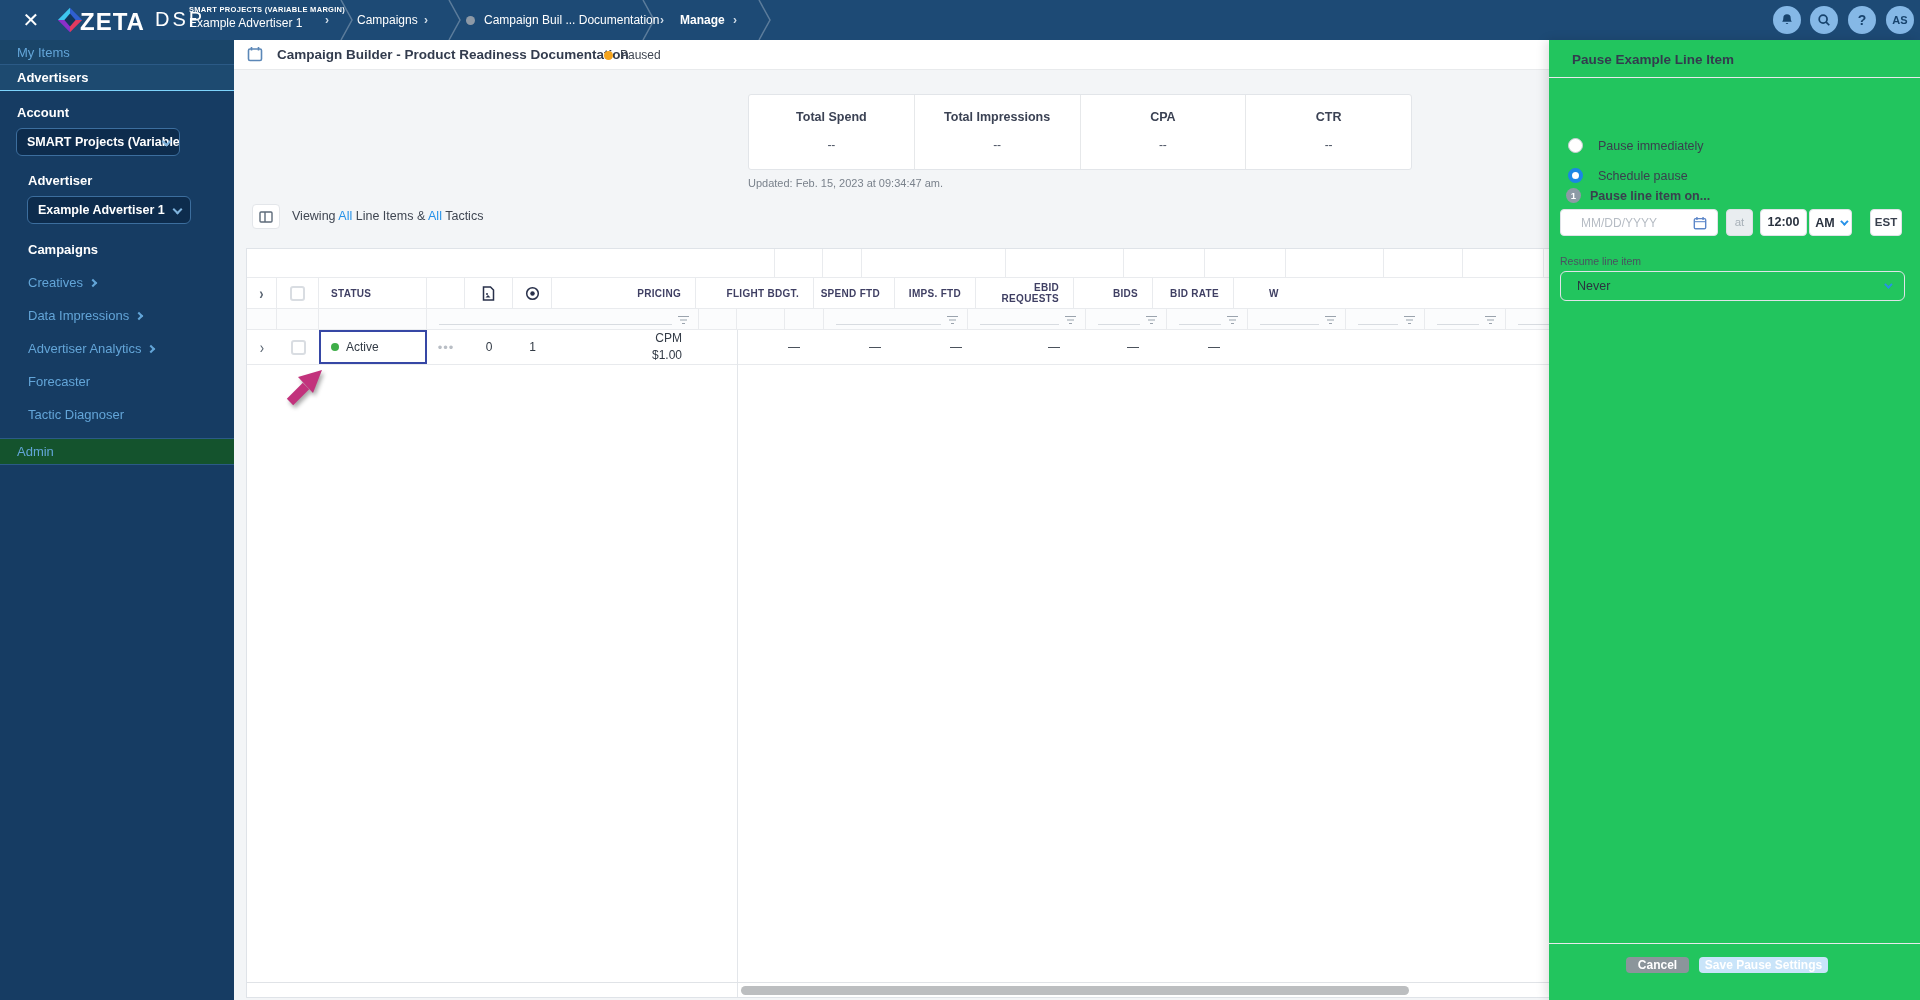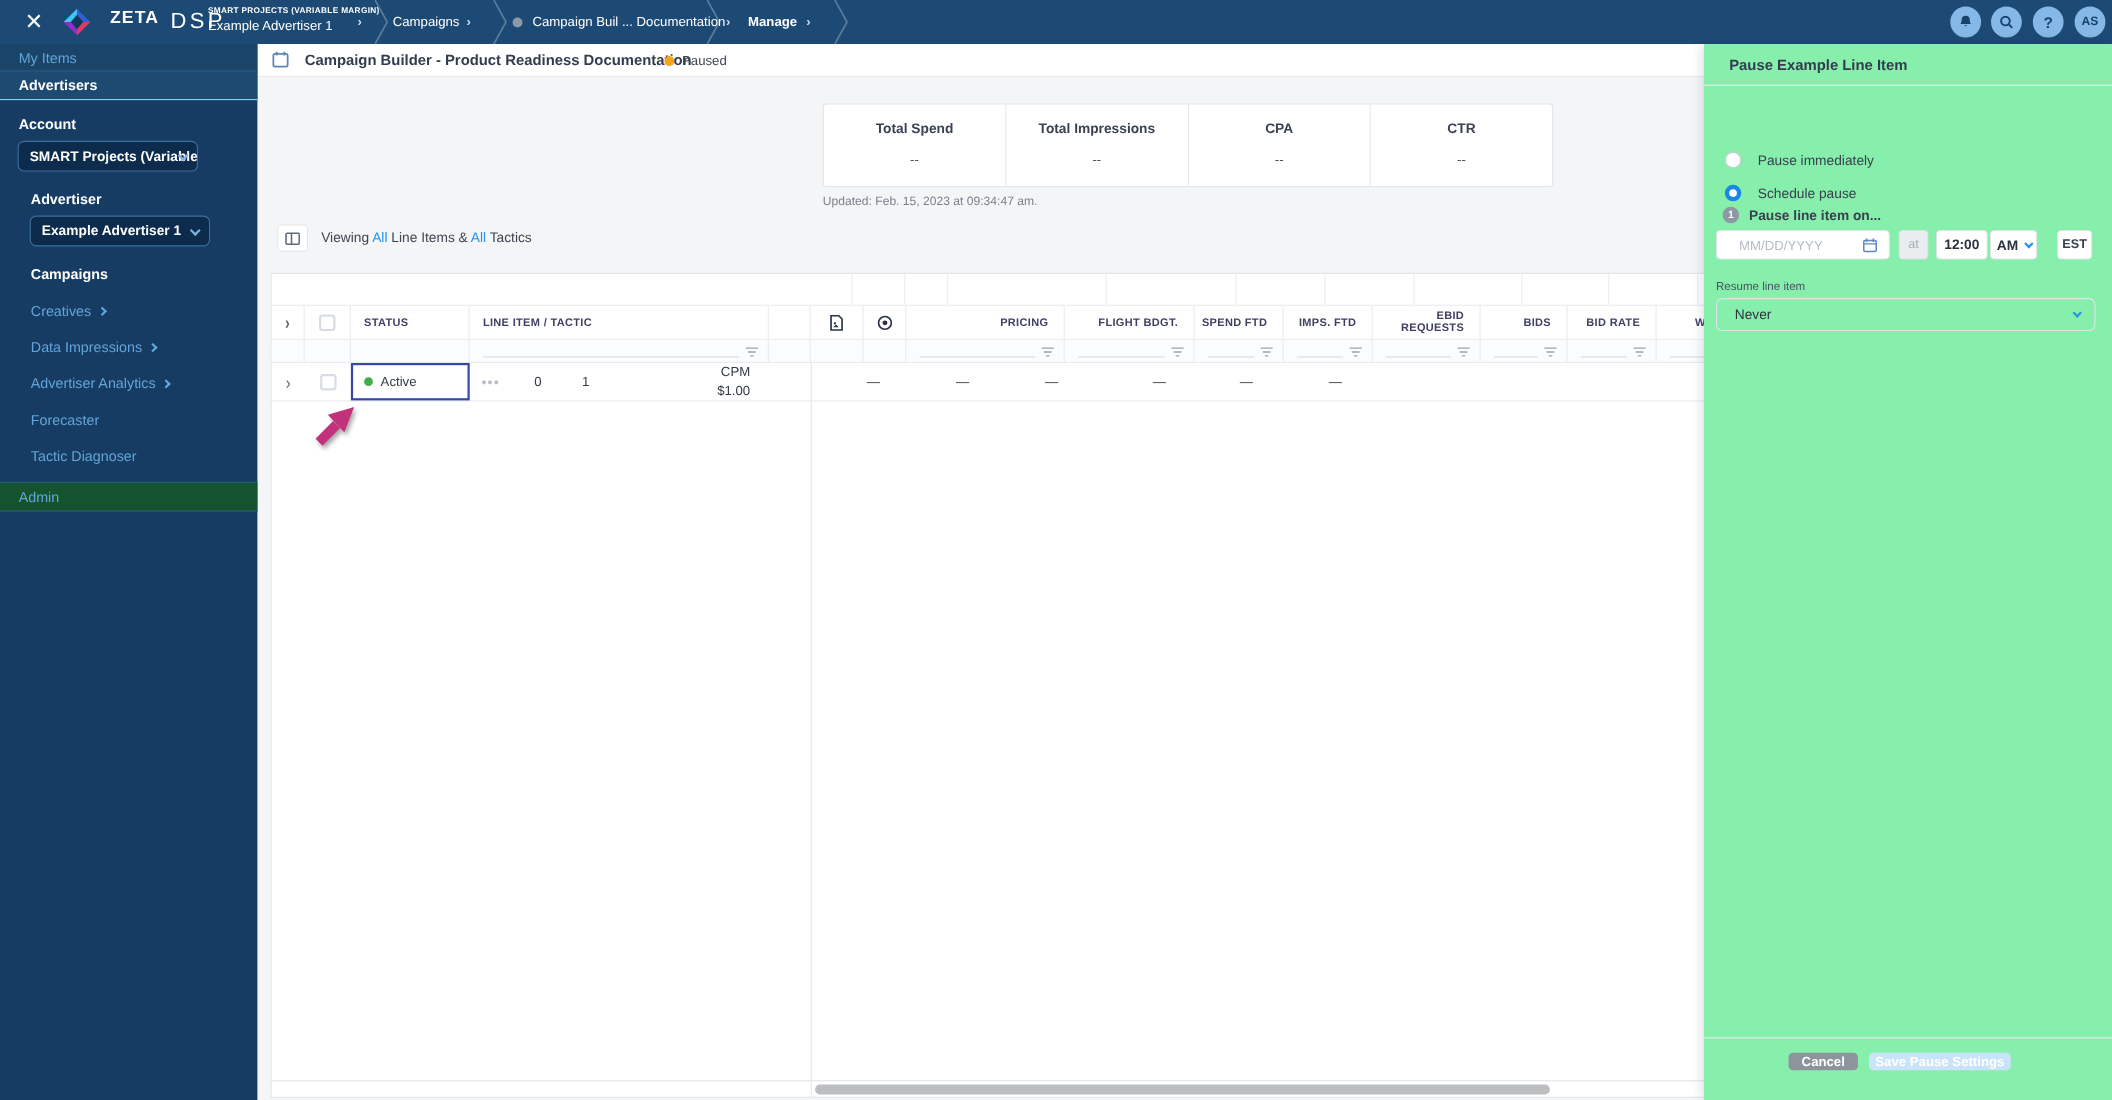--- a/index.html
+++ b/index.html
@@ -2,21 +2,21 @@
 <html><head>
 <meta charset="utf-8">
 <style>
   * { margin:0; padding:0; box-sizing:border-box; }
   html,body { width:1920px; height:1000px; font-family:"Liberation Sans", sans-serif; background:#f3f5f7; overflow:hidden; position:relative; }
 
   
   .topbar { position:absolute; left:0; top:0; width:1920px; height:40px; background:#1d4a75; z-index:60; }
   .close-x { position:absolute; left:20px; top:9px; width:22px; height:22px; color:#fff; font-size:20px; font-weight:300; line-height:22px; text-align:center; cursor:pointer; }
   .logo-diamond { position:absolute; left:56px; top:6px; }
-  .logo-zeta { position:absolute; left:100px; top:8px; color:#fff; font-size:16px; font-weight:800; letter-spacing:1px; }
+  .logo-zeta { position:absolute; left:80px; top:8px; color:#fff; font-size:24px; font-weight:800; letter-spacing:1px; }
   .logo-dsp { position:absolute; left:155px; top:8px; color:#fff; font-size:20px; font-weight:300; letter-spacing:3px; }
   .bc-sep { position:absolute; top:0; width:14px; height:40px; }
   .bc-sep svg { display:block; }
   .crumb { position:absolute; color:#fff; font-size:12px; top:13px; white-space:nowrap; }
   .crumb-2line { top:5px; }
   .crumb-acct { display:block; font-size:7.5px; font-weight:700; letter-spacing:.3px; }
   .crumb-adv { display:block; font-size:12px; margin-top:2px; }
   .crumb-chev { position:absolute; top:13px; color:#cfdce8; font-size:12px; font-weight:700; }
   .crumb-dot { position:absolute; top:16px; width:9px; height:9px; border-radius:50%; background:#8d99a6; }
   .crumb-bold { font-weight:700; }
@@ -94,21 +94,21 @@
   .checkbox { width:15px; height:15px; border:2px solid #d9dde2; border-radius:3px; background:#fff; cursor:pointer; }
   .t-body { position:absolute; left:0; top:117px; bottom:15px; width:100%; }
   .frozen-line { position:absolute; left:490px; top:81px; bottom:0; width:1px; background:#e3e6ea; }
   .t-footer { position:absolute; left:0; bottom:0; height:15px; width:100%; border-top:1px solid #e0e3e7; }
   .hscroll { position:absolute; left:494px; top:3px; width:668px; height:9px; border-radius:5px; background:#bcbec0; cursor:grab; }
 
   
   .pointer-arrow { position:absolute; left:50px; top:318px; z-index:40; filter:drop-shadow(2px 3px 2px rgba(0,0,0,.35)); }
 
   
-  .panel { position:absolute; left:1549px; top:40px; width:371px; height:960px; background:#86efac; box-shadow:-3px 0 10px rgba(0,0,0,.12); z-index:70; }
+  .panel { position:absolute; left:1549px; top:40px; width:371px; height:960px; background:#22c55e; box-shadow:-3px 0 10px rgba(0,0,0,.12); z-index:70; }
   .panel-title { position:absolute; left:23px; top:12px; font-size:13.5px; font-weight:700; color:#333c4e; }
   .panel-divider { position:absolute; left:0; top:37px; width:100%; height:1px; background:#e8eaec; }
   .radio-row { position:absolute; left:19px; display:flex; align-items:center; cursor:pointer; }
   .radio { width:15px; height:15px; border-radius:50%; margin-right:15px; background:#fff; border:1.5px solid #c9ced4; }
   .radio.checked { border:4.5px solid #1b87e5; }
   .radio-label { font-size:12.5px; font-weight:500; color:#39404e; }
   .step-circle { position:absolute; left:17px; top:148px; width:15px; height:15px; border-radius:50%; background:#8d9aa6; color:#fff; font-size:9.5px; font-weight:700; text-align:center; line-height:15px; }
   .step-label { position:absolute; left:41px; top:149px; font-size:12.5px; font-weight:600; color:#39404e; }
   .ctl { position:absolute; height:27px; border:1px solid #dfe3e7; border-radius:4px; background:#fff; font-size:12px; }
   .date-wrap { left:11px; top:169px; width:158px; display:flex; align-items:center; }
@@ -308,21 +308,20 @@
     </div>
 
     <div class="trow t-head">
       <div class="cell col-exp center">
           <span class="expander">›</span>
         </div>
       <div class="cell col-chk center">
           <span class="checkbox"></span>
         </div>
       <div class="cell col-status pad-l">STATUS</div>
-      <div class="cell col-li pad-l">LINE ITEM / TACTIC</div>
       <div class="cell col-act"></div>
       <div class="cell col-file center">
         <svg width="13" height="15" viewBox="0 0 13 15">
             <path d="M1.5 1h7l3 3v10h-10z" fill="none" stroke="#28304a" stroke-width="1.5"></path>
             <circle cx="5" cy="8" r="1" fill="#28304a"></circle>
             <path d="M3.5 11.5 6 9l2.5 2.5z" fill="#28304a"></path>
           </svg>
       </div>
       <div class="cell col-tgt center">
         <svg width="15" height="15" viewBox="0 0 16 16">

